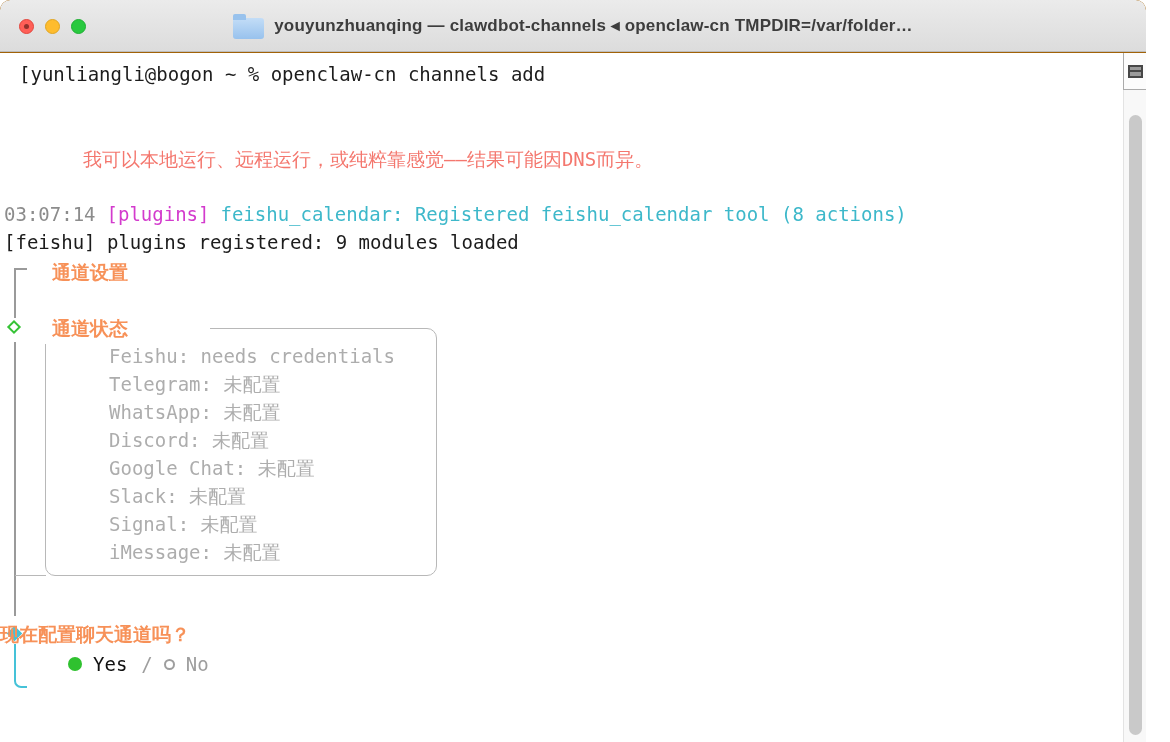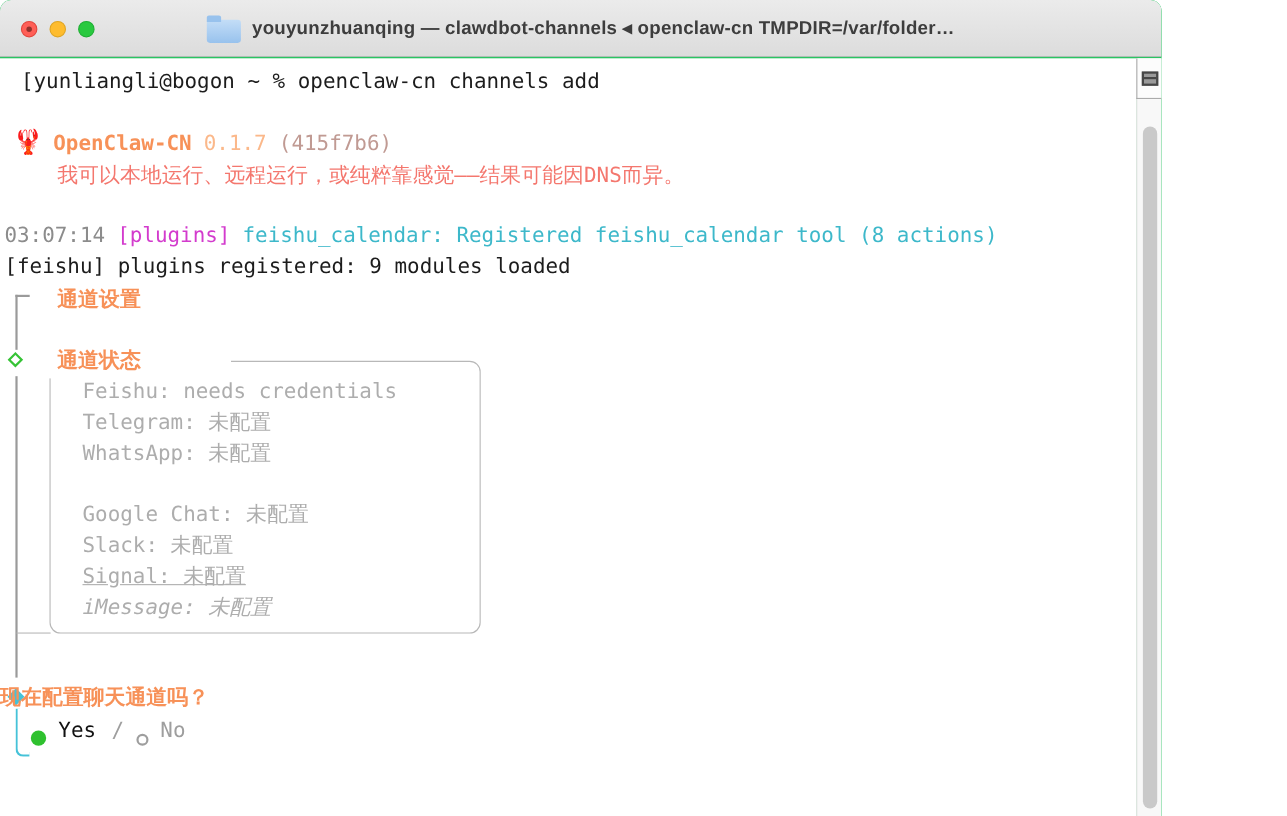--- a/index.html
+++ b/index.html
@@ -1,17 +1,17 @@
 <!DOCTYPE html>
 <html><head>
 <meta charset="utf-8">
 <style>
   * { margin:0; padding:0; box-sizing:border-box; }
   html,body { width:1170px; height:742px; background:#fff; font-family:"Liberation Sans", sans-serif; }
-  .window { position:relative; width:1056px; height:742px; background:#22c55e; border-radius:10px 10px 0 0; overflow:hidden; }
+  .window { position:relative; width:1146px; height:742px; background:#a16207; border-radius:10px 10px 0 0; overflow:hidden; }
 
   
   .titlebar { position:absolute; top:0; left:0; right:0; height:52px;
     background:linear-gradient(#ebebeb,#dcdcdc); border-bottom:1px solid #bdbdbd;
     display:flex; align-items:center; justify-content:center; border-radius:10px 10px 0 0; }
   .traffic { position:absolute; left:19px; top:0; height:52px; display:flex; align-items:center; gap:11px; }
   .tl { width:15px; height:15px; border-radius:50%; position:relative; }
   .tl.red { background:#ff5f57; border:1px solid #e2463d; }
   .tl.red::after { content:''; position:absolute; left:4px; top:4px; width:5px; height:5px; border-radius:50%; background:#93322c; }
   .tl.yellow { background:#febc2e; border:1px solid #e0a522; }
@@ -28,32 +28,32 @@
     font-family:"DejaVu Sans Mono", monospace; font-size:19px; line-height:28px; color:#1c1c1c; }
   .line { position:absolute; left:0; right:0; height:28px; white-space:pre; }
   .l-prompt { top:7px;  padding-left:19px; }
   .l-banner { top:63px; padding-left:12px; }
   .l-tag    { top:92px; padding-left:52px; }
   .l-log1   { top:147px; padding-left:4px; }
   .l-log2   { top:175px; padding-left:4px; }
   .l-sect   { top:205px; padding-left:52px; }
   .l-status { top:261px; padding-left:52px; z-index:3; }
   .l-ch0 { top:289px; } .l-ch1 { top:317px; } .l-ch2 { top:345px; } .l-ch3 { top:373px; }
-  .l-ch4 { top:401px; } .l-ch5 { top:429px; } .l-ch6 { top:457px;text-decoration:underline; } .l-ch7 { top:485px;font-style:italic; }
-  .chline { padding-left:75px; color:#adadad; }
+  .l-ch4 { top:401px; } .l-ch5 { top:429px; } .l-ch6 { top:457px; } .l-ch7 { top:485px; }
+  .chline { padding-left:75px; color:#adadad;margin-left:34px; }
   .l-question { top:567px; }
-  .l-options  { top:597px; padding-left:28px; display:flex; align-items:flex-end; }
+  .l-options  { top:597px; padding-left:68px; display:flex; align-items:center; }
 
   .gray   { color:#8c8c8c;text-align:right; }
   .magenta{ color:#d33bcd; }
   .cyan   { color:#3db8ca;text-align:right; }
   .orange { color:#f79158; font-weight:bold; }
   .peach  { color:#fbb88a; }
   .mauve  { color:#c09a93; }
-  .salmon { color:#f4776e; }
+  .salmon { color:#f4776e;margin-left:31px; }
   .sp { display:inline-block; width:11px; }
 
   
   .emoji { font-size:22px; margin-right:9px; }
 
   
   .g-corner-top { position:absolute; left:14px; top:215px; width:13px; height:50px;
     border-top:2px solid #9a9a9a; border-left:2px solid #9a9a9a; }
   .g-vline { position:absolute; left:14px; top:289px; width:2px; height:274px; background:#9a9a9a; }
   .diamond-open { position:absolute; left:9px; top:269px; width:10px; height:10px;
@@ -102,21 +102,20 @@
       <div class="folder"></div>
       <div class="wintitle">youyunzhuanqing — clawdbot-channels ◂ openclaw-cn TMPDIR=/var/folder…</div>
     </div>
   </div>
 
   <div class="term">
 
     <div class="line l-prompt">[yunliangli@bogon ~ % openclaw-cn channels add</div>
     <div class="mark-close">]</div>
 
-    <div class="line l-banner"><span class="emoji">🦞</span><span class="orange">OpenClaw-CN</span><span class="sp"></span><span class="peach">0.1.7</span><span class="sp"></span><span class="mauve">(415f7b6)</span></div>
 
     <div class="line l-tag salmon">我可以本地运行、远程运行，或纯粹靠感觉——结果可能因DNS而异。</div>
 
     <div class="line l-log1"><span class="gray">03:07:14</span><span class="sp"></span><span class="magenta">[plugins]</span><span class="sp"></span><span class="cyan">feishu_calendar: Registered feishu_calendar tool (8 actions)</span></div>
 
     <div class="line l-log2">[feishu] plugins registered: 9 modules loaded</div>
 
     <div class="g-corner-top"></div>
     <div class="line l-sect orange">通道设置</div>
 
@@ -124,20 +123,21 @@
     <div class="diamond-open"></div>
 
     <div class="statusbox"></div>
     <div class="statusmask"></div>
     <div class="statusext"></div>
     <div class="line l-status orange">通道状态</div>
 
     <div class="line l-ch0 chline">Feishu: needs credentials</div>
     <div class="line l-ch1 chline">Telegram: 未配置</div>
     <div class="line l-ch2 chline">WhatsApp: 未配置</div>
+    <div class="line l-ch3 chline">Discord: 未配置</div>
     <div class="line l-ch4 chline">Google Chat: 未配置</div>
     <div class="line l-ch5 chline">Slack: 未配置</div>
     <div class="line l-ch6 chline">Signal: 未配置</div>
     <div class="line l-ch7 chline">iMessage: 未配置</div>
 
     <div class="diamond-fill"></div>
     <div class="line l-question orange">现在配置聊天通道吗？</div>
     <div class="g-corner-bot"></div>
 
     <div class="line l-options">

